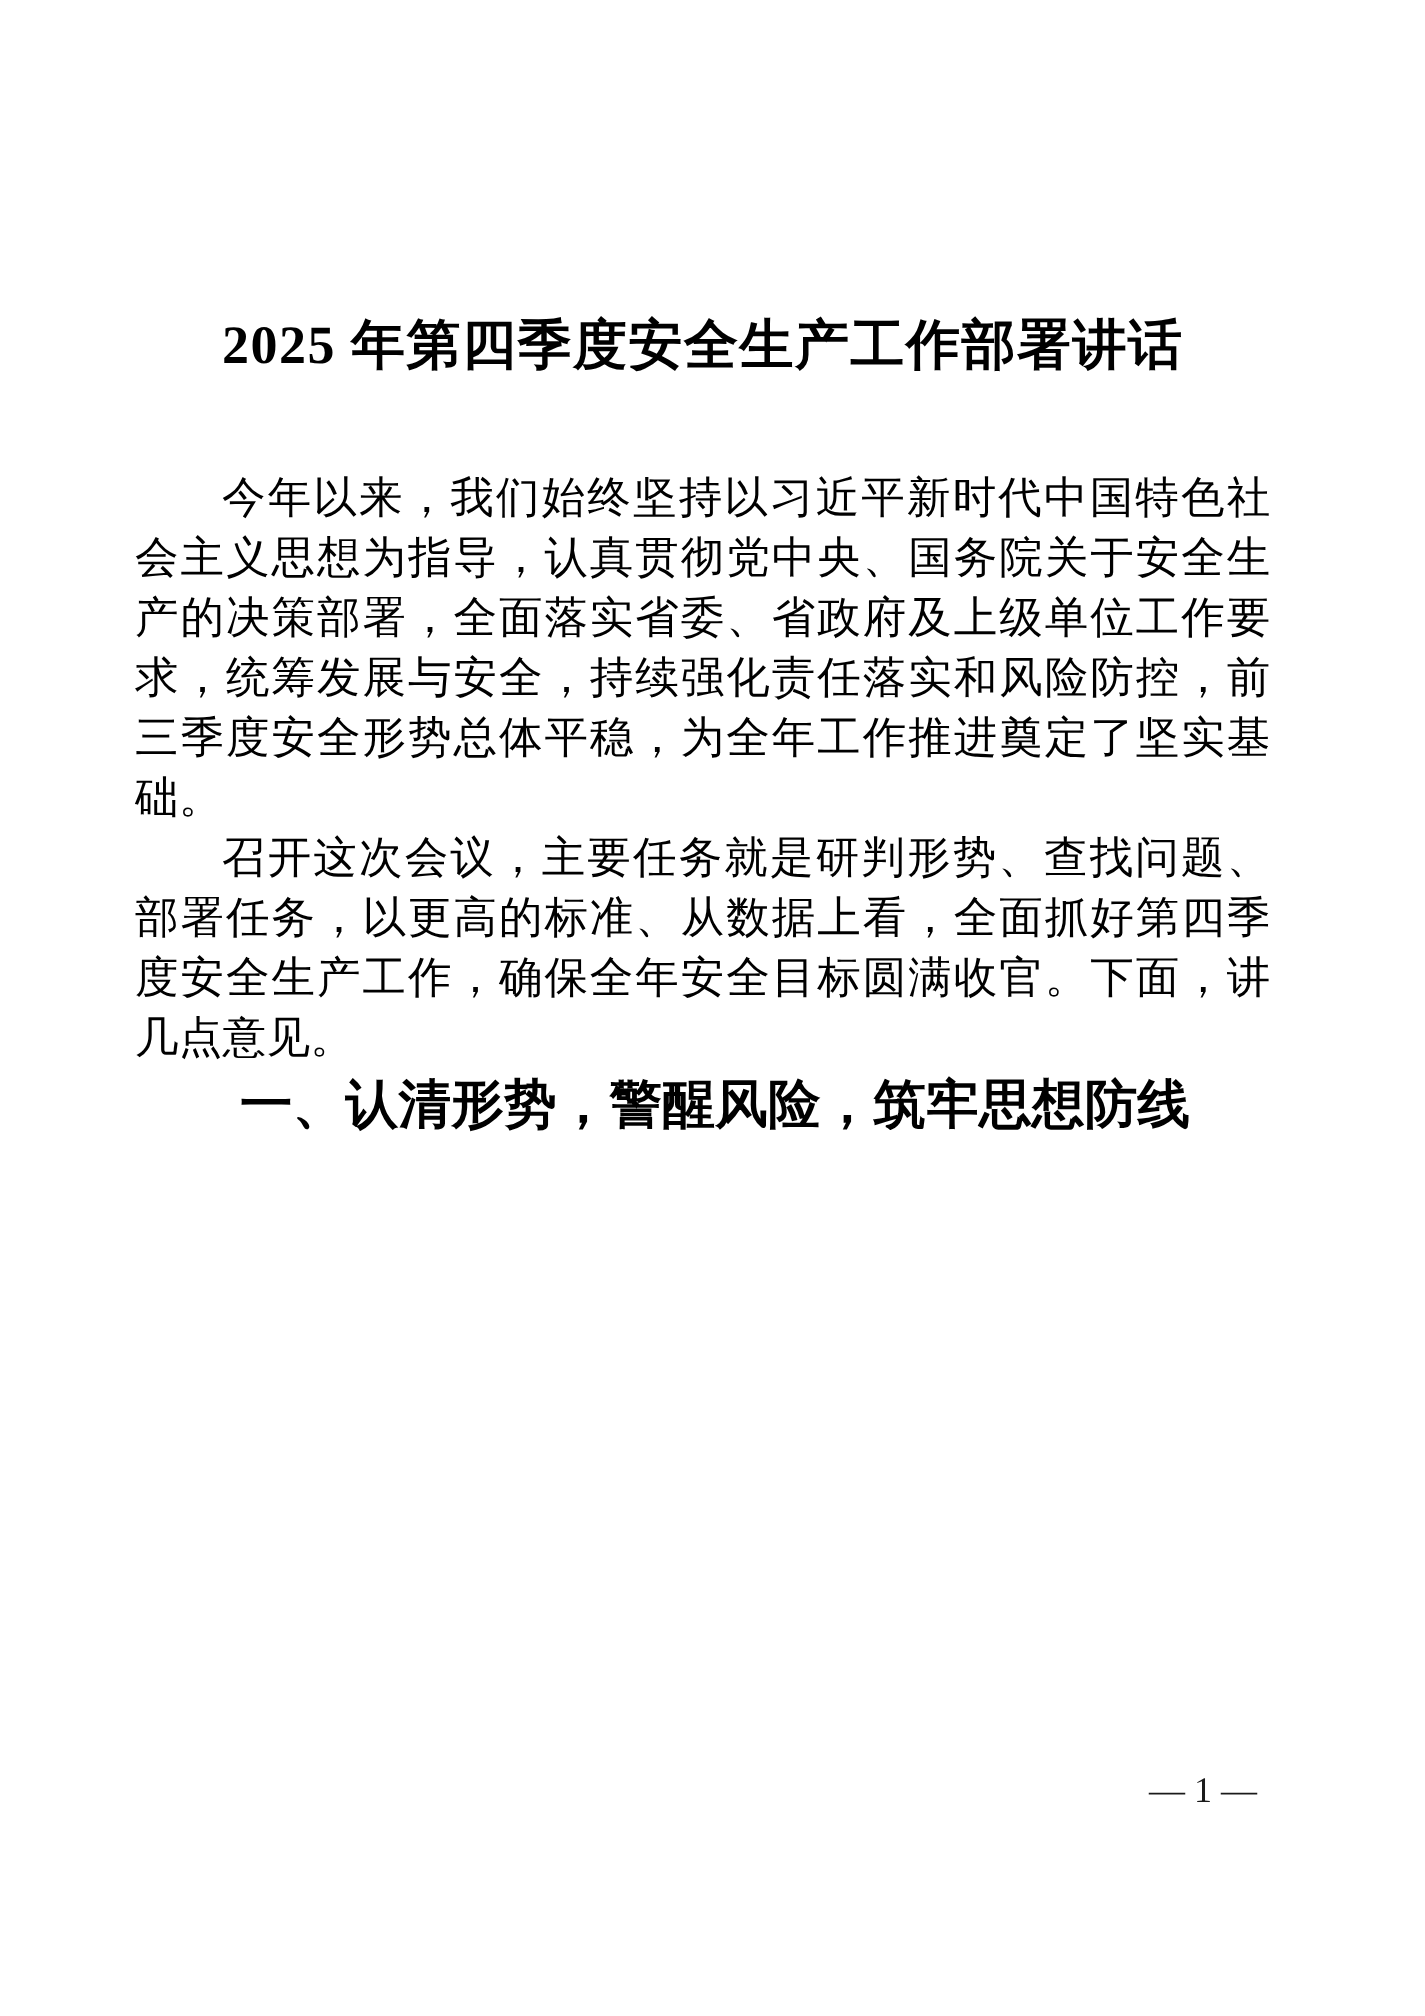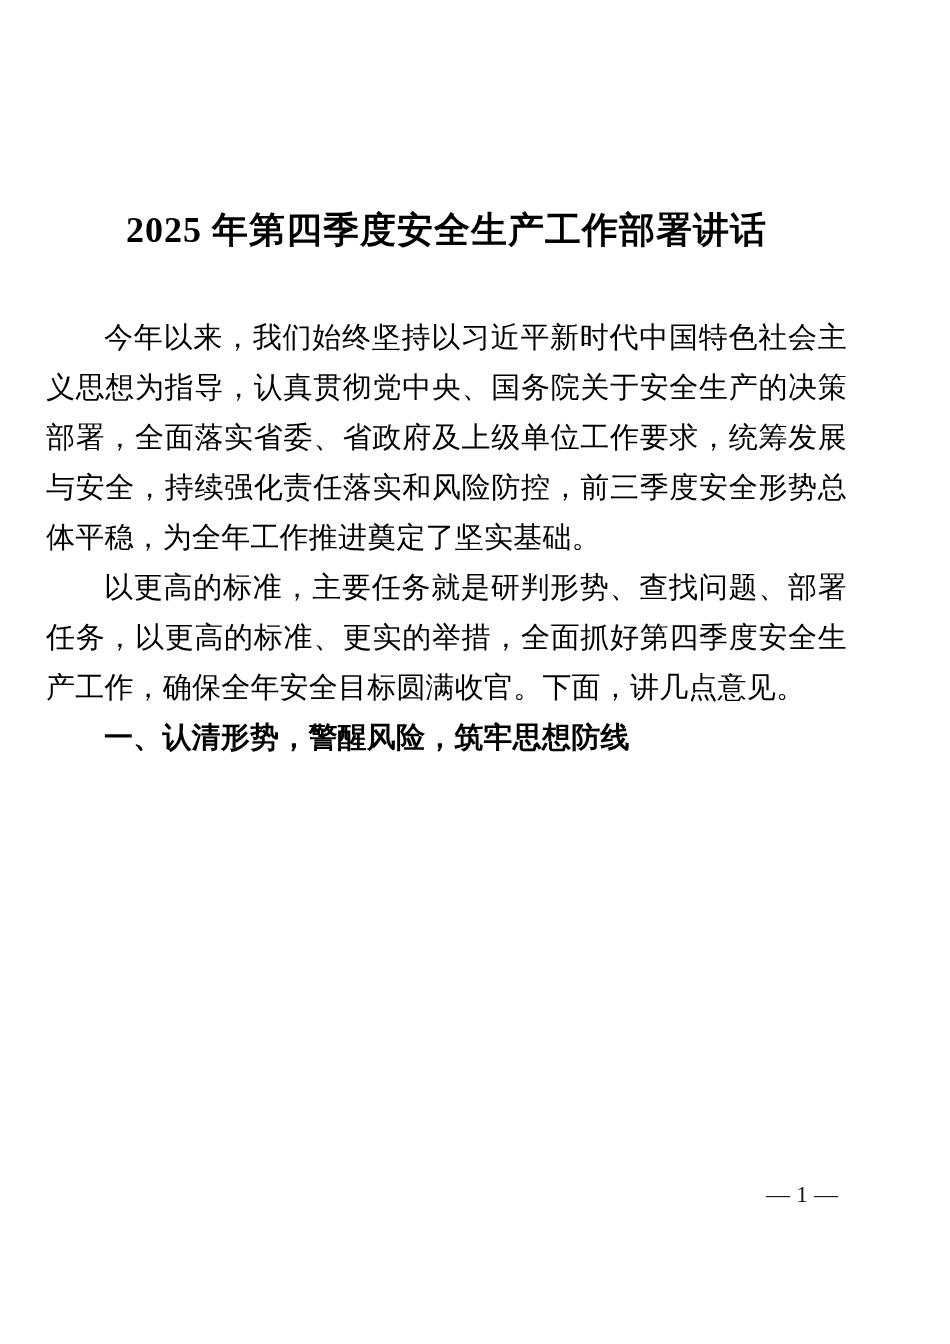--- a/index.html
+++ b/index.html
@@ -7,47 +7,47 @@
     padding: 0;
     background: #ffffff;
   }
   .page {
     position: relative;
     width: 950px;
     height: 1344px;
     margin: 0 auto;
     background: #ffffff;
     box-sizing: border-box;
-    padding: 206px 103px 0 46px;
+    padding: 206px 103px 0 90px;
     font-family: "Liberation Serif", "DejaVu Serif", serif;
     color: #000000;
     overflow: hidden;
   }
   .doc-title {
     margin: 0 0 58px 0;
     font-size: 36px;
     line-height: 48px;
     font-weight: bold;
     text-align: center;
     letter-spacing: 1px;
     white-space: nowrap;
     font-family: "Liberation Serif", "DejaVu Serif", serif;
   }
   .doc-body p.para {
     margin: 0;
     font-size: 29px;
-    line-height: 50px;
+    line-height: 40px;
     text-align: justify;
     text-justify: inter-ideograph;
     text-indent: 2em;
     letter-spacing: 0.2px;
   }
   .doc-body h2.section-heading {
     margin: 0;
-    font-size: 29px;
+    font-size: 35px;
     line-height: 50px;
     font-weight: bold;
     text-indent: 2em;
     letter-spacing: 0.2px;
     font-family: "Liberation Sans", "DejaVu Sans", sans-serif;
   }
   .page-footer {
     position: absolute;
     top: 1176px;
     right: 112px;
@@ -61,21 +61,21 @@
 </style>
 </head>
 <body>
 
 <div class="page">
 
   <h1 class="doc-title">2025 年第四季度安全生产工作部署讲话</h1>
 
   <div class="doc-body">
     <p class="para">今年以来，我们始终坚持以习近平新时代中国特色社会主义思想为指导，认真贯彻党中央、国务院关于安全生产的决策部署，全面落实省委、省政府及上级单位工作要求，统筹发展与安全，持续强化责任落实和风险防控，前三季度安全形势总体平稳，为全年工作推进奠定了坚实基础。</p>
-    <p class="para">以更高的标准，主要任务就是研判形势、查找问题、部署任务，以更高的标准、更实的举措，全面抓好第四季度安全生产工作，确保全年安全目标圆满收官。下面，讲几点意见。</p>
+    <p class="para">召开这次会议，主要任务就是研判形势、查找问题、部署任务，以更高的标准、从数据上看，全面抓好第四季度安全生产工作，确保全年安全目标圆满收官。下面，讲几点意见。</p>
     <h2 class="section-heading">一、认清形势，警醒风险，筑牢思想防线</h2>
   </div>
 
   <div class="page-footer">
     <span class="page-number">— 1 —</span>
   </div>
 
 </div>
 
 </body></html>

